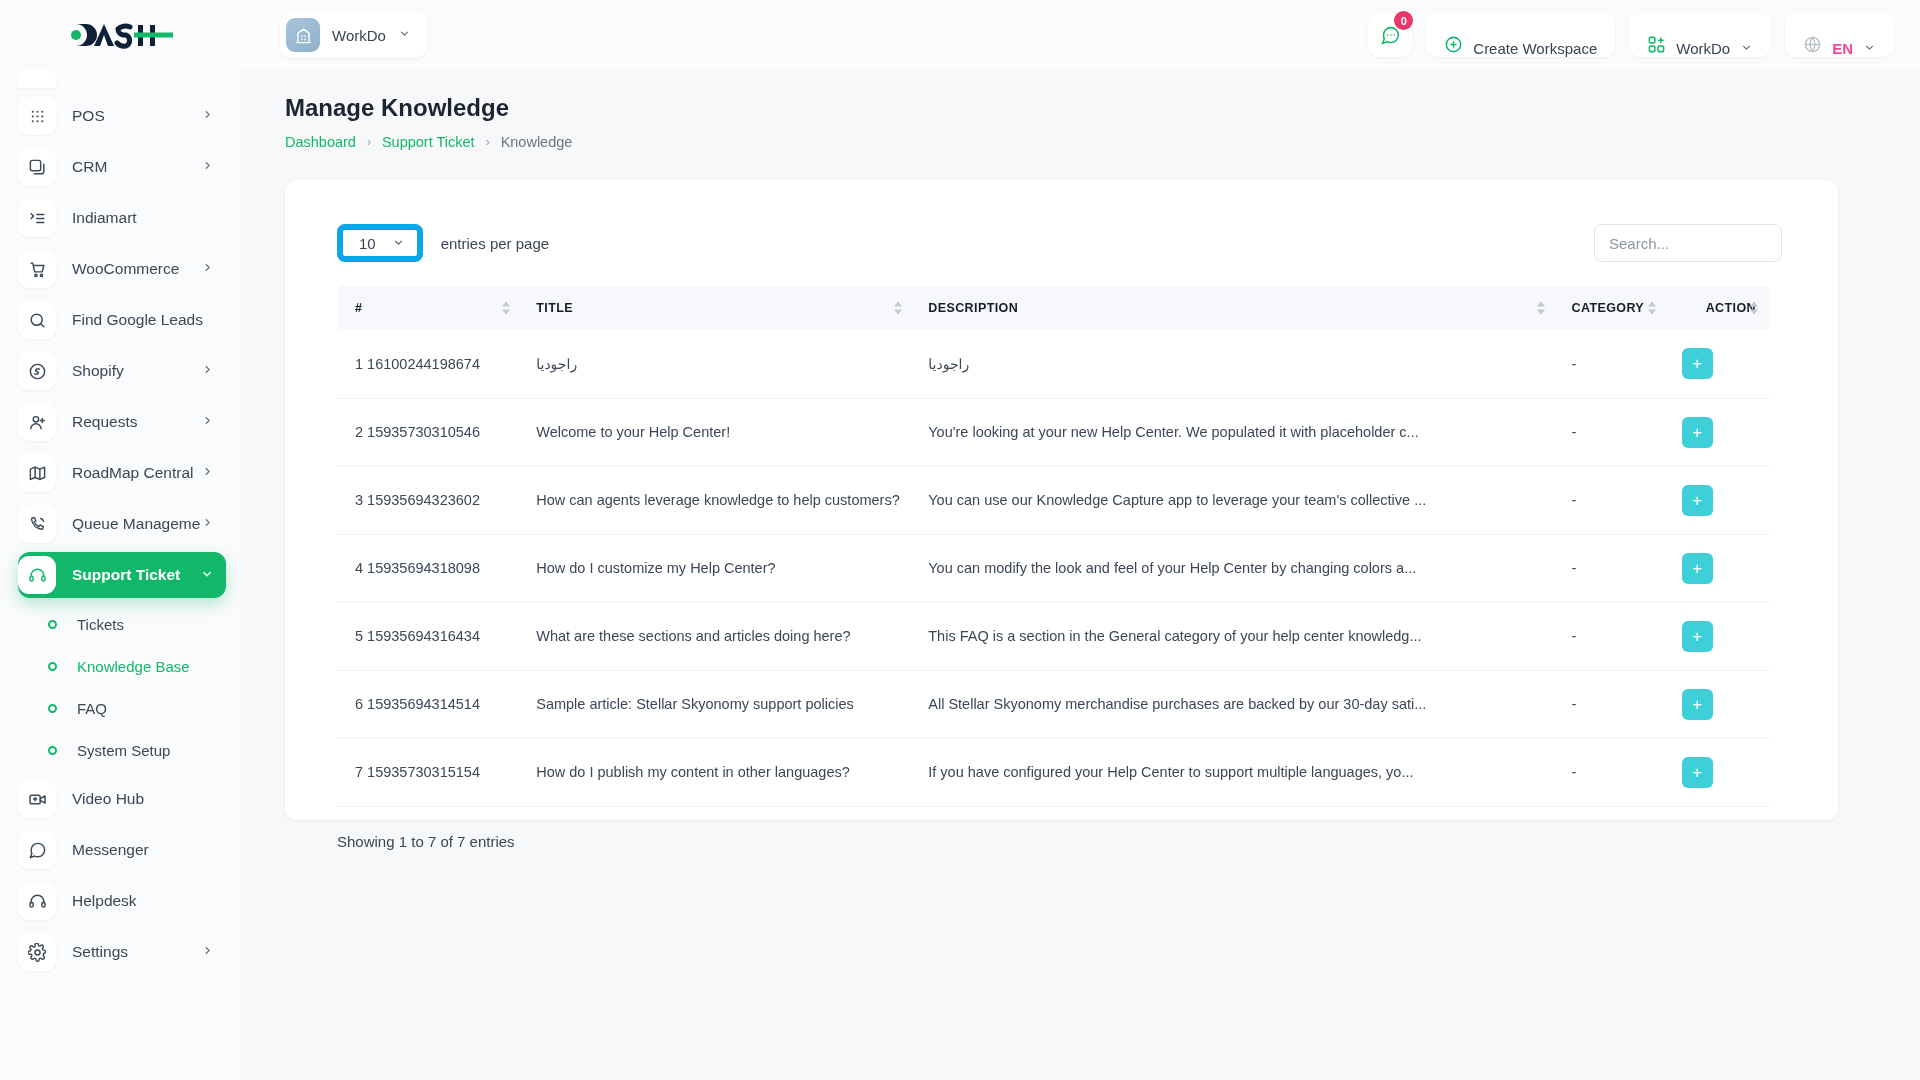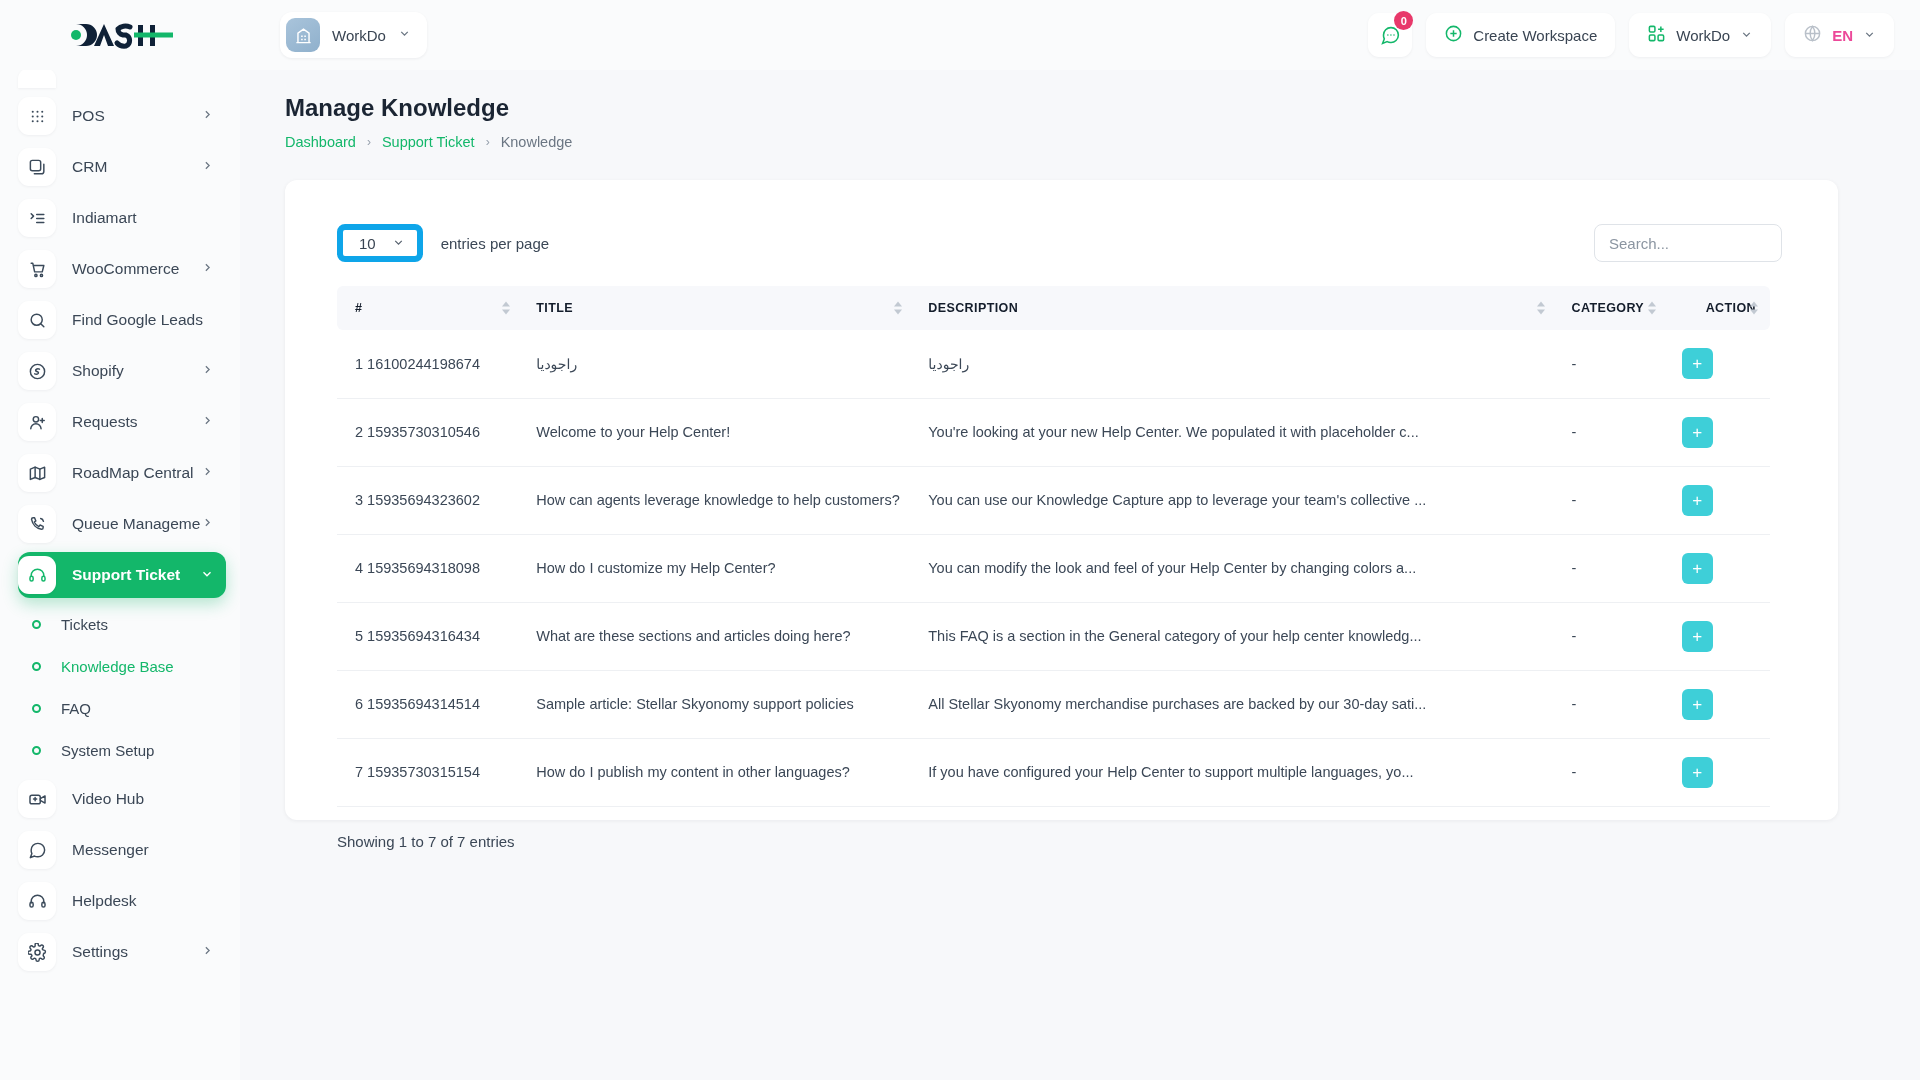--- a/index.html
+++ b/index.html
@@ -57,21 +57,21 @@
   .badge {
     position: absolute; top: -2px; right: -1px;
     min-width: 19px; height: 19px; border-radius: 10px;
     background: #e8386a; color: #fff;
     font-size: 11px; font-weight: bold;
     display: flex; align-items: center; justify-content: center;
     padding: 0 4px;
   }
   .pill {
     height: 44px; border-radius: 11px; background: #ffffff;
-    display: flex; align-items: center; gap: 10px;
+    display: flex; align-items: flex-end; gap: 10px;
     padding: 0 18px; font-size: 15px; color: #394452;
     box-shadow: 0 1px 3px rgba(16,24,40,.05);
   }
   .pill .lang { color: #ec4899; font-weight: 600; }
 
   
   .sidebar {
     position: absolute; top: 60px; left: 0;
     width: 240px; height: 1020px;
     background: #fafbfc;
@@ -97,21 +97,21 @@
   }
   .nav-arrow { margin-left: auto; color: #6b7683; font-size: 13px; }
 
   .nav-item.active { background: #13b76a; box-shadow: 0 6px 16px rgba(19,183,106,.30); }
   .nav-item.active .nav-label { color: #ffffff; font-weight: bold; }
   .nav-item.active .nav-icon { color: #13b76a; }
   .nav-item.active .nav-arrow { color: #ffffff; }
 
   .sub-item {
     display: flex; align-items: center;
-    height: 42px; padding-left: 32px;
+    height: 42px; padding-left: 48px;
     font-size: 15px; color: #3b4756;
   }
   .sub-item .dot {
     width: 9px; height: 9px; border-radius: 50%;
     border: 2px solid #13b76a; margin-right: 20px;
     background: transparent;
   }
   .sub-item.active { color: #13b76a; }
 
   .partial-top {

